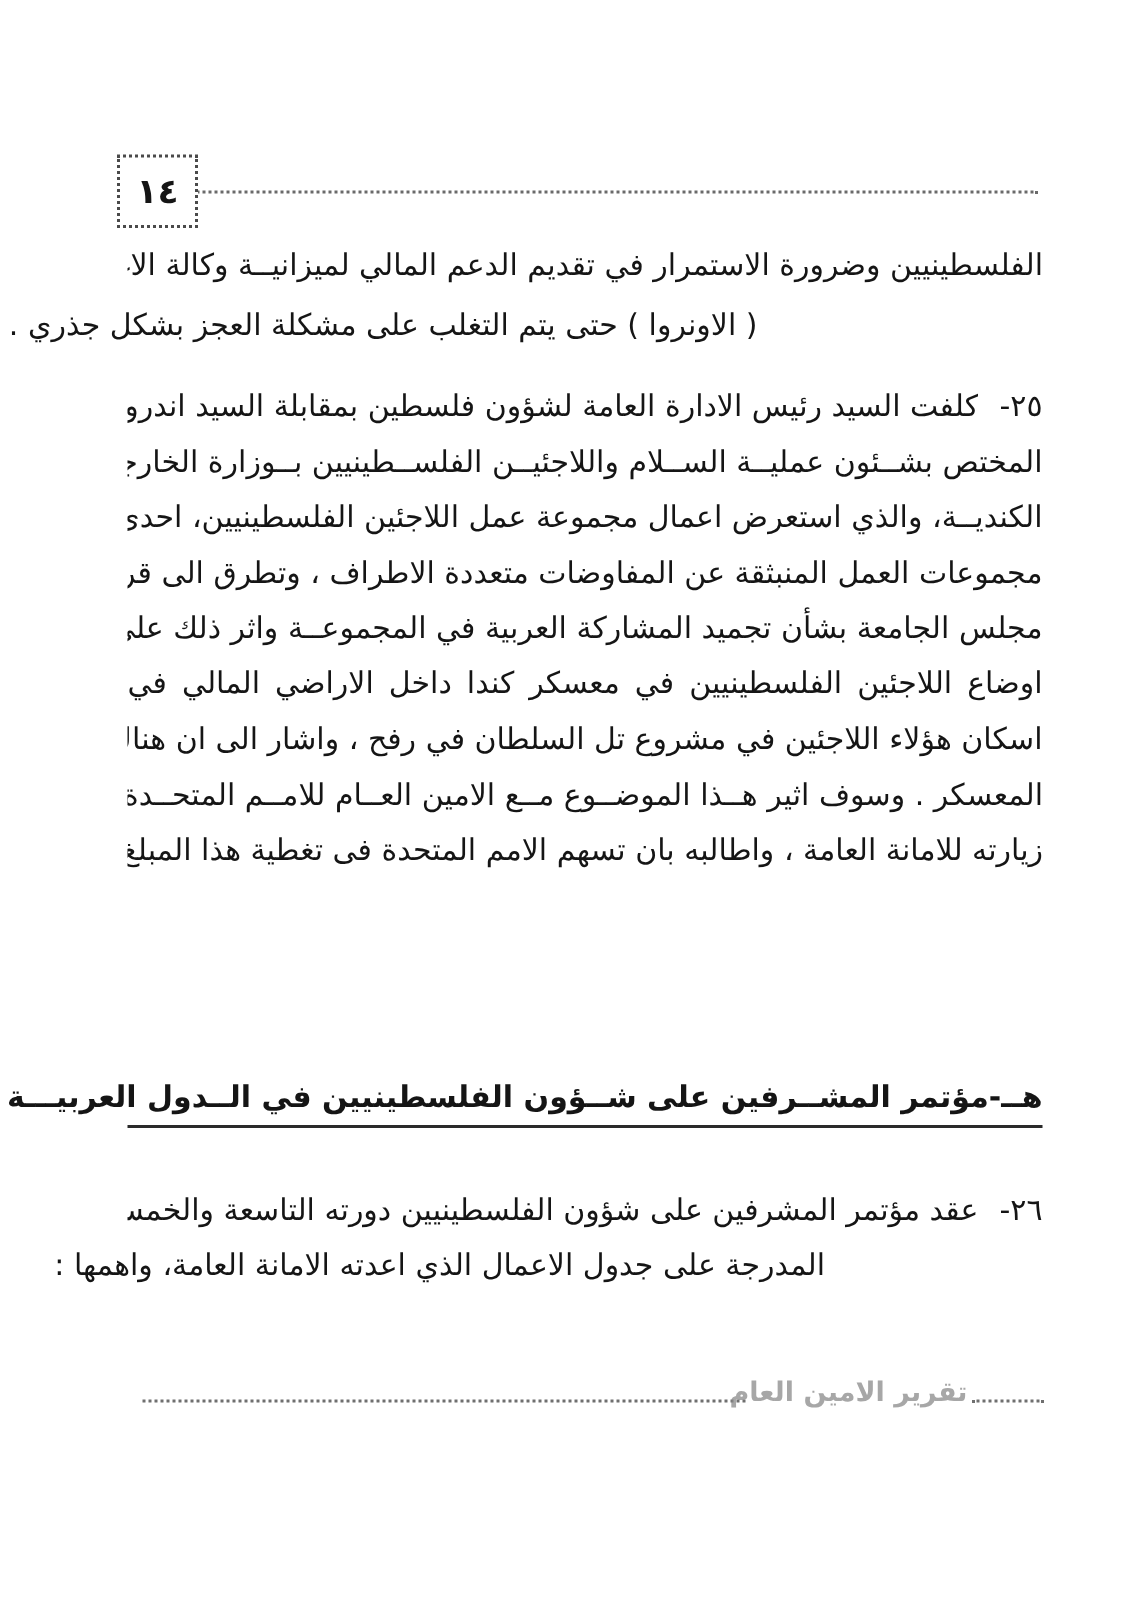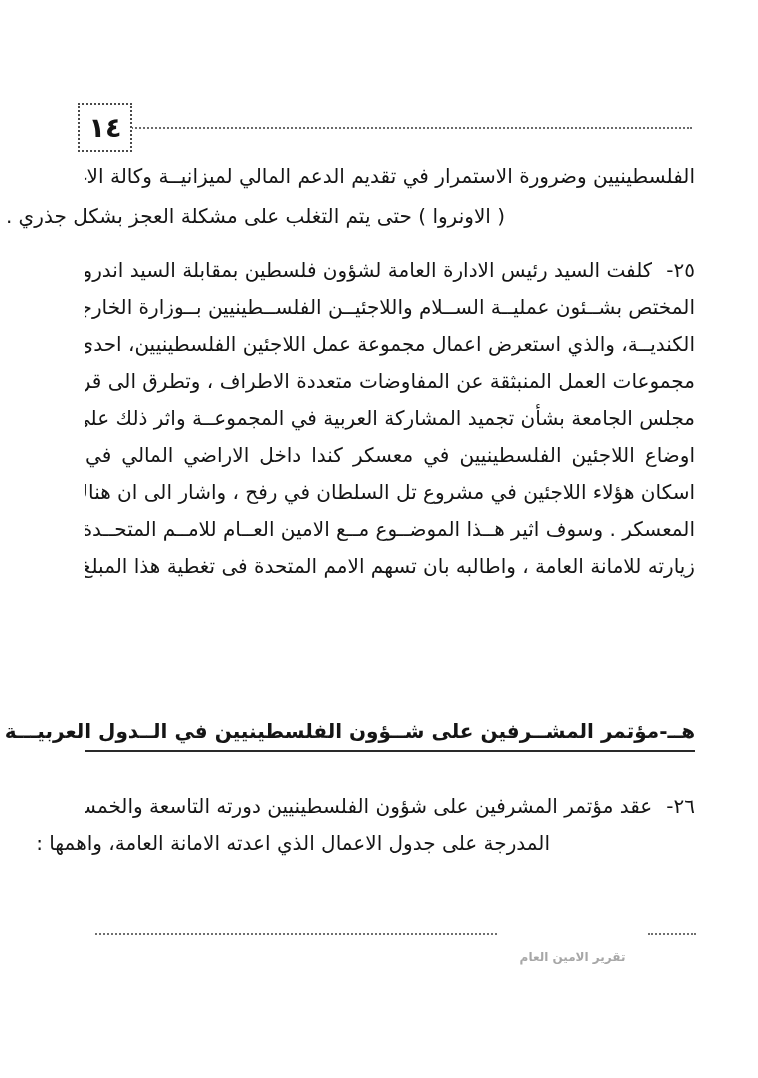--- a/index.html
+++ b/index.html
@@ -21,21 +21,21 @@
   .pagenum-box {
     position: absolute;
     left: 78px;
     top: 103px;
     width: 50px;
     height: 45px;
     border: 2px dotted #4a4a4a;
     display: flex;
     align-items: center;
     justify-content: center;
-    font-size: 27px;
+    font-size: 23px;
     font-weight: 600;
     background: #fff;
     z-index: 2;
   }
   .head-rule {
     position: absolute;
     left: 128px;
     top: 127px;
     width: 564px;
     height: 0;
@@ -141,27 +141,26 @@
     width: 48px;
     border-top: 2px dotted #6f6f6f;
   }
   .foot-title {
     position: absolute;
     left: 500px;
     top: 918px;
     width: 145px;
     direction: rtl;
     text-align: center;
-    font-size: 12px;
+    font-size: 18px;
     font-weight: 600;
     color: #8a8a8a;
     opacity: 0.75;
     letter-spacing: 1px;
     white-space: nowrap;
-    margin-top: 32px;
   }
 </style>
 </head>
 <body>
 
 <div class="page">
 
   <div class="pagenum-box">
     <span>١٤</span>
   </div>

